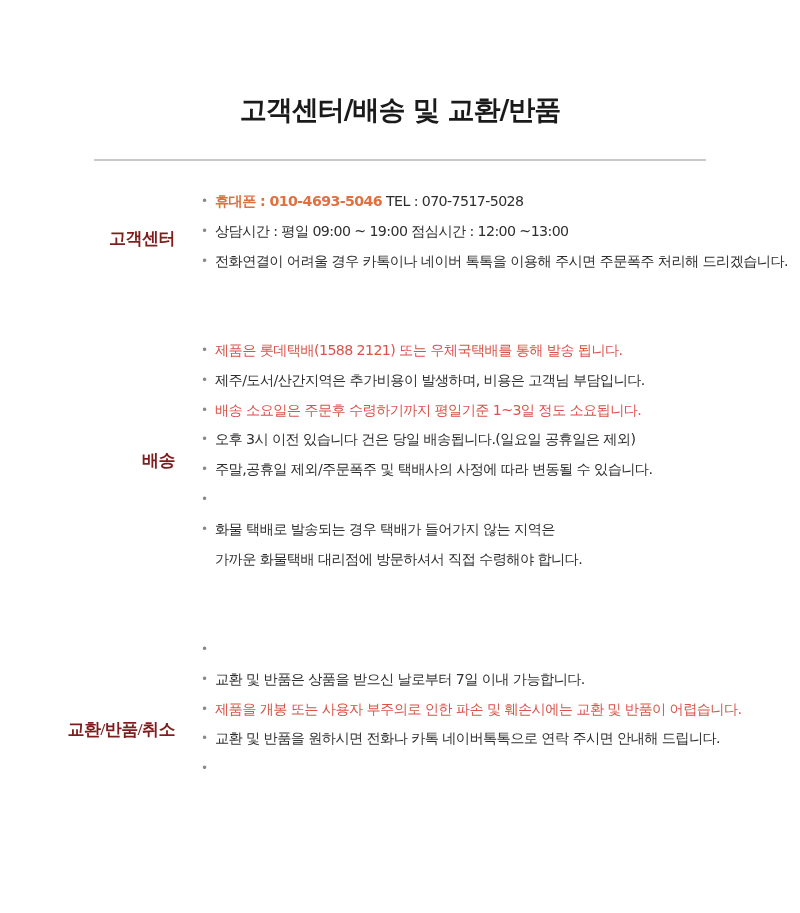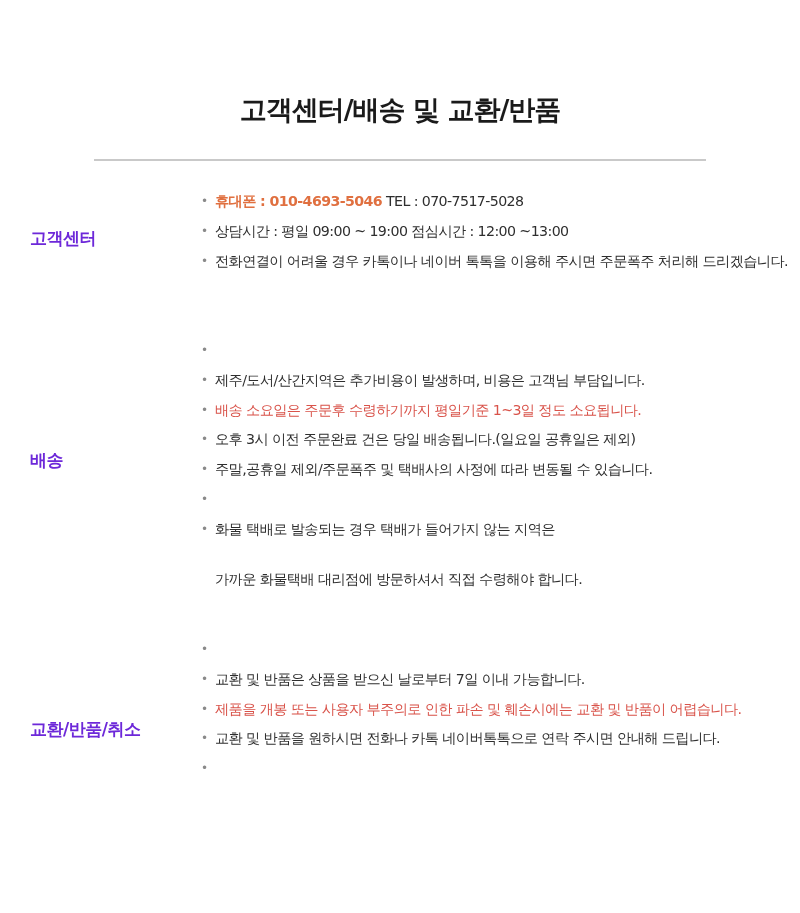--- a/index.html
+++ b/index.html
@@ -37,25 +37,26 @@
     }
     .section {
       position: absolute;
       left: 0;
       width: 800px;
     }
     .section-label {
       position: absolute;
       left: 30px;
       width: 145px;
-      text-align: left;
+      text-align: right;
       font-size: 17px;
       font-weight: bold;
-      color: #6d28d9;
+      color: #7f1d1d;
       letter-spacing: -0.5px;
+      font-family: Liberation Serif, serif;
     }
     .item-list {
       position: absolute;
       left: 200px;
       top: 0;
       margin: 0;
       padding: 0;
       list-style: none;
     }
     .item {
@@ -70,21 +71,21 @@
     }
     .item .bullet {
       position: absolute;
       left: 1px;
       top: 0;
       color: #8a8a8a;
       font-size: 12px;
     }
     .item.red { color: #d9534a; }
     .item .orange { color: #e07040; font-weight: bold; }
-    .item.cont { padding-left: 15px; margin-top: 20px; }
+    .item.cont { padding-left: 15px; }
   </style>
 </head>
 <body>
 
 <h1 class="page-title">고객센터/배송 및 교환/반품</h1>
 <div class="title-divider"></div>
 
 <section class="section" style="top:187px;">
   <div class="section-label" style="top:40px;">고객센터</div>
   <ul class="item-list">
@@ -97,30 +98,30 @@
     <li class="item">
       <span class="bullet">•</span><span>전화연결이 어려울 경우 카톡이나 네이버 톡톡을 이용해 주시면 주문폭주 처리해 드리겠습니다.</span>
     </li>
   </ul>
 </section>
 
 <section class="section" style="top:336px;">
   <div class="section-label" style="top:113px;">배송</div>
   <ul class="item-list">
     <li class="item red">
-      <span class="bullet">•</span>
+      <span class="bullet">•</span><span>제품은 롯데택배(1588 2121) 또는 우체국택배를 통해 발송 됩니다.</span>
     </li>
     <li class="item">
       <span class="bullet">•</span><span>제주/도서/산간지역은 추가비용이 발생하며, 비용은 고객님 부담입니다.</span>
     </li>
     <li class="item red">
       <span class="bullet">•</span><span>배송 소요일은 주문후 수령하기까지 평일기준 1~3일 정도 소요됩니다.</span>
     </li>
     <li class="item">
-      <span class="bullet">•</span><span>오후 3시 이전 주문완료 건은 당일 배송됩니다.(일요일 공휴일은 제외)</span>
+      <span class="bullet">•</span><span>오후 3시 이전 있습니다 건은 당일 배송됩니다.(일요일 공휴일은 제외)</span>
     </li>
     <li class="item">
       <span class="bullet">•</span><span>주말,공휴일 제외/주문폭주 및 택배사의 사정에 따라 변동될 수 있습니다.</span>
     </li>
     <li class="item">
       <span class="bullet">•</span>
     </li>
     <li class="item">
       <span class="bullet">•</span><span>화물 택배로 발송되는 경우 택배가 들어가지 않는 지역은</span>
     </li>

